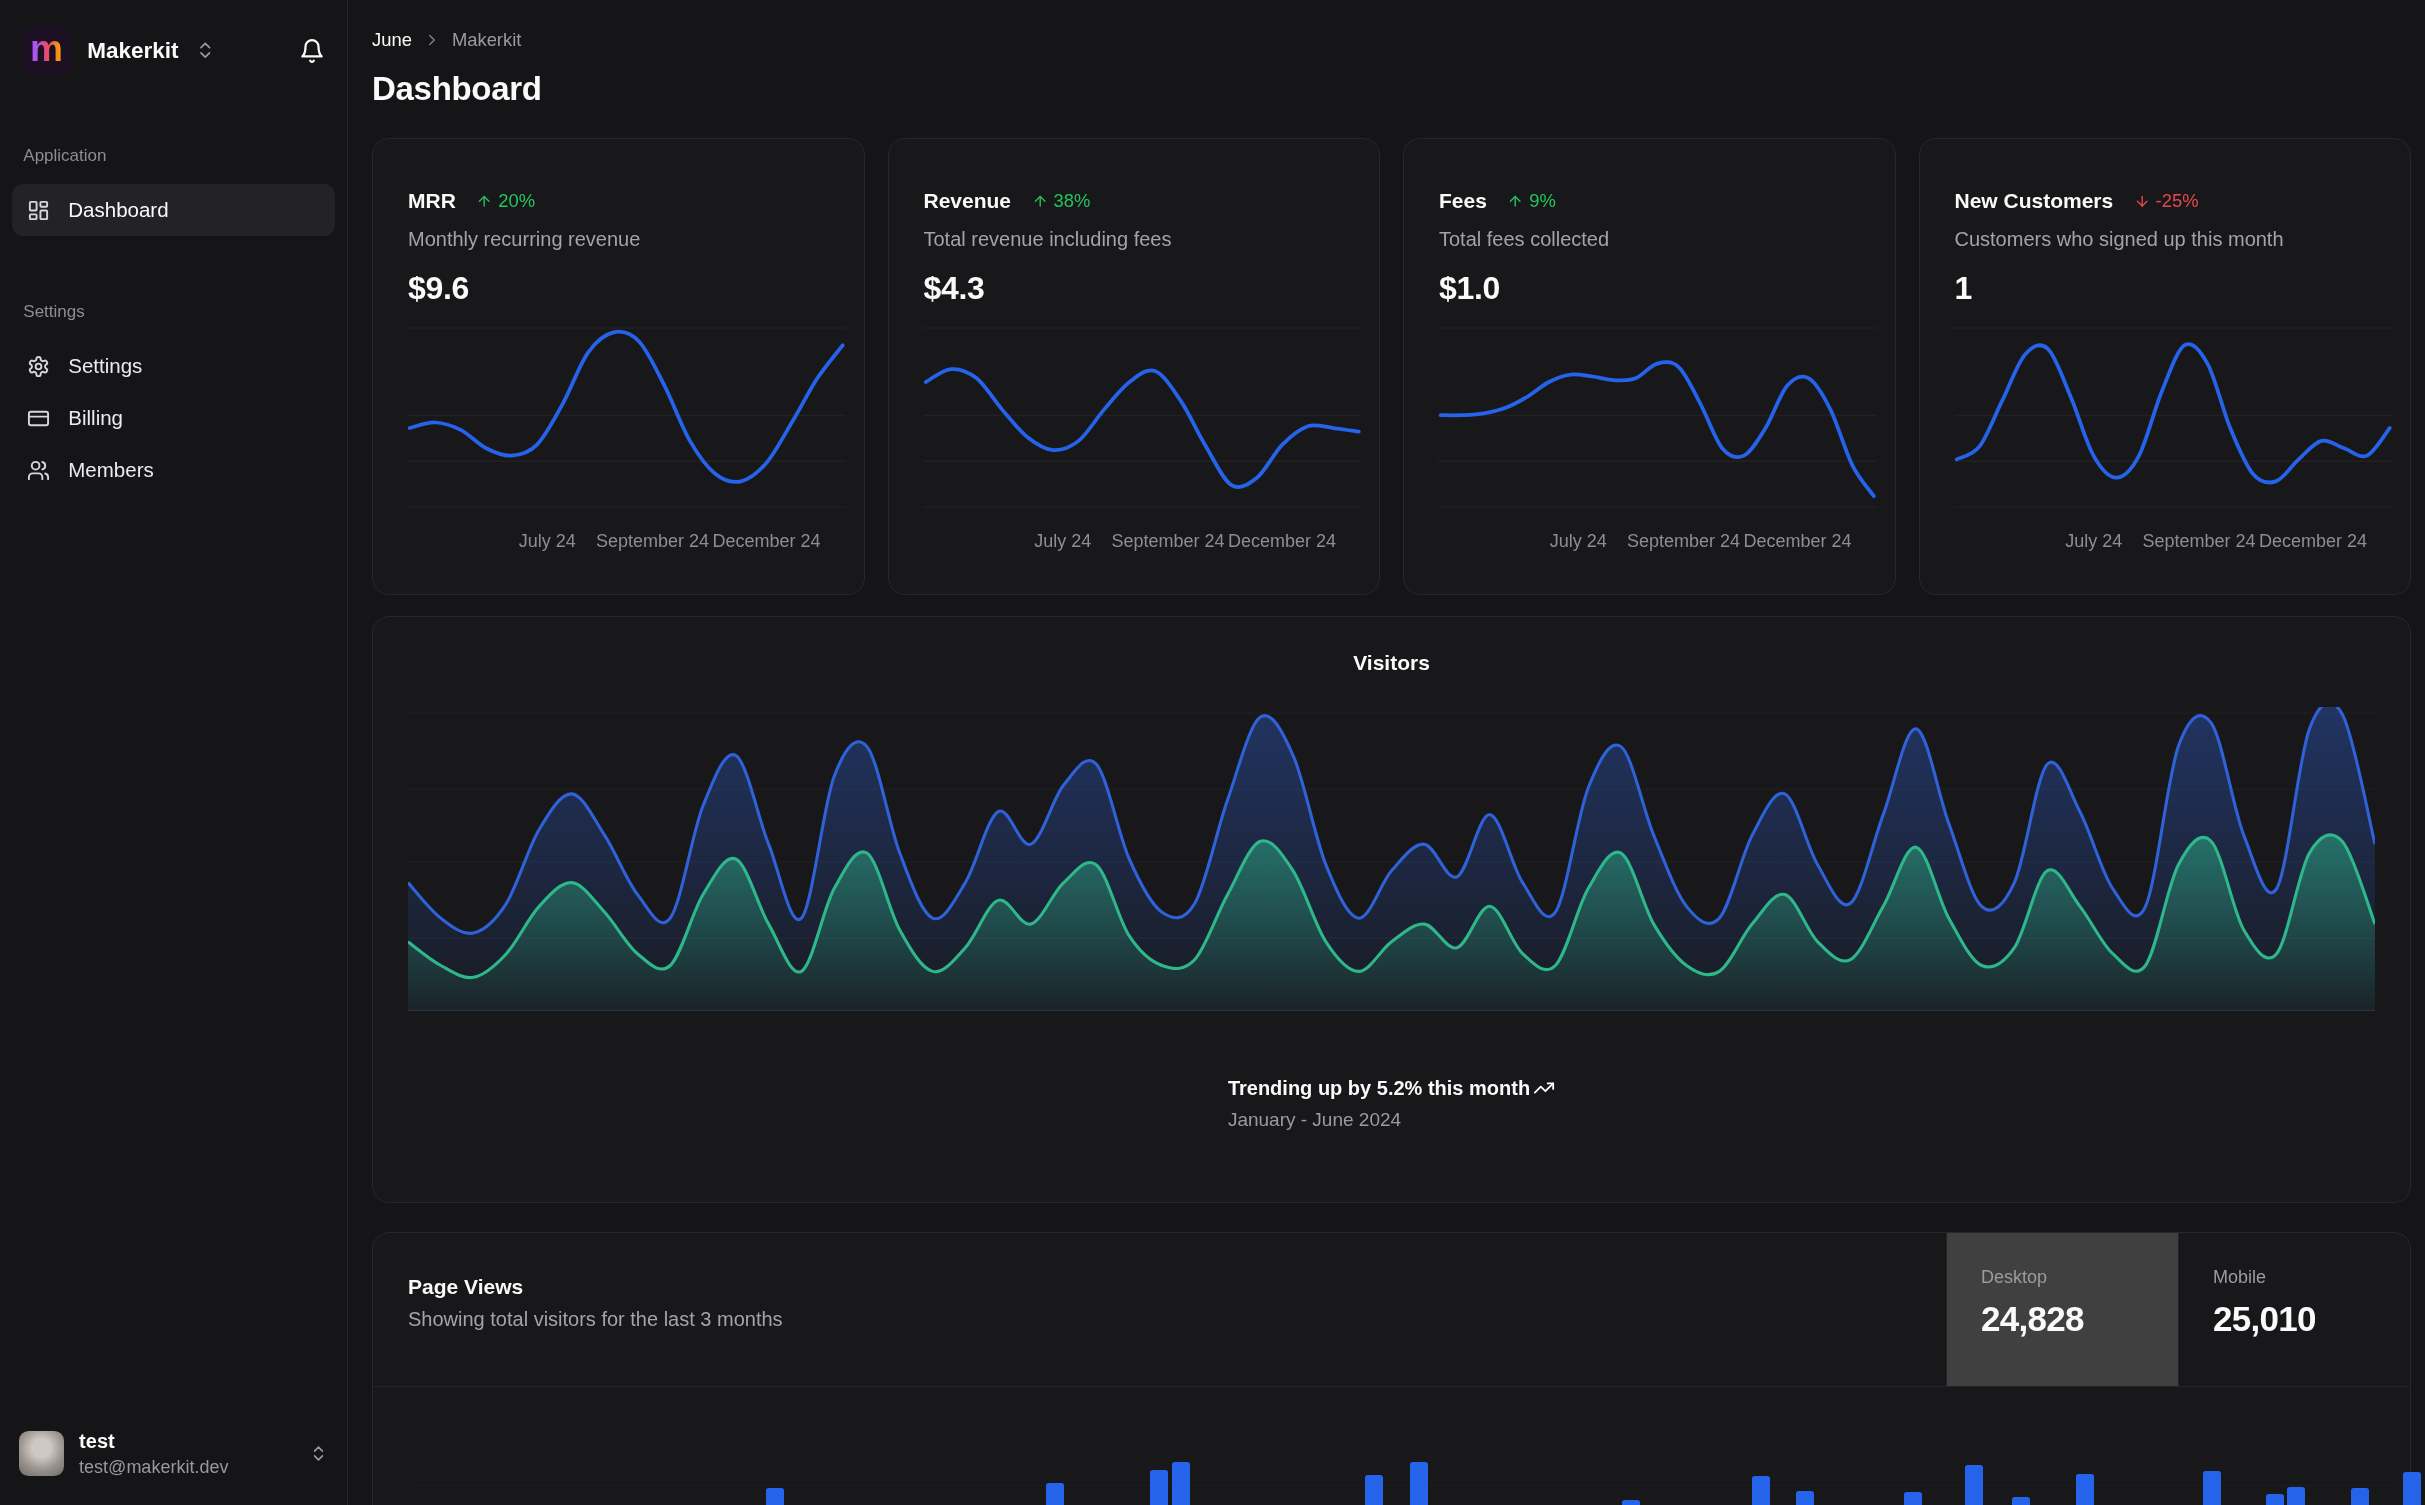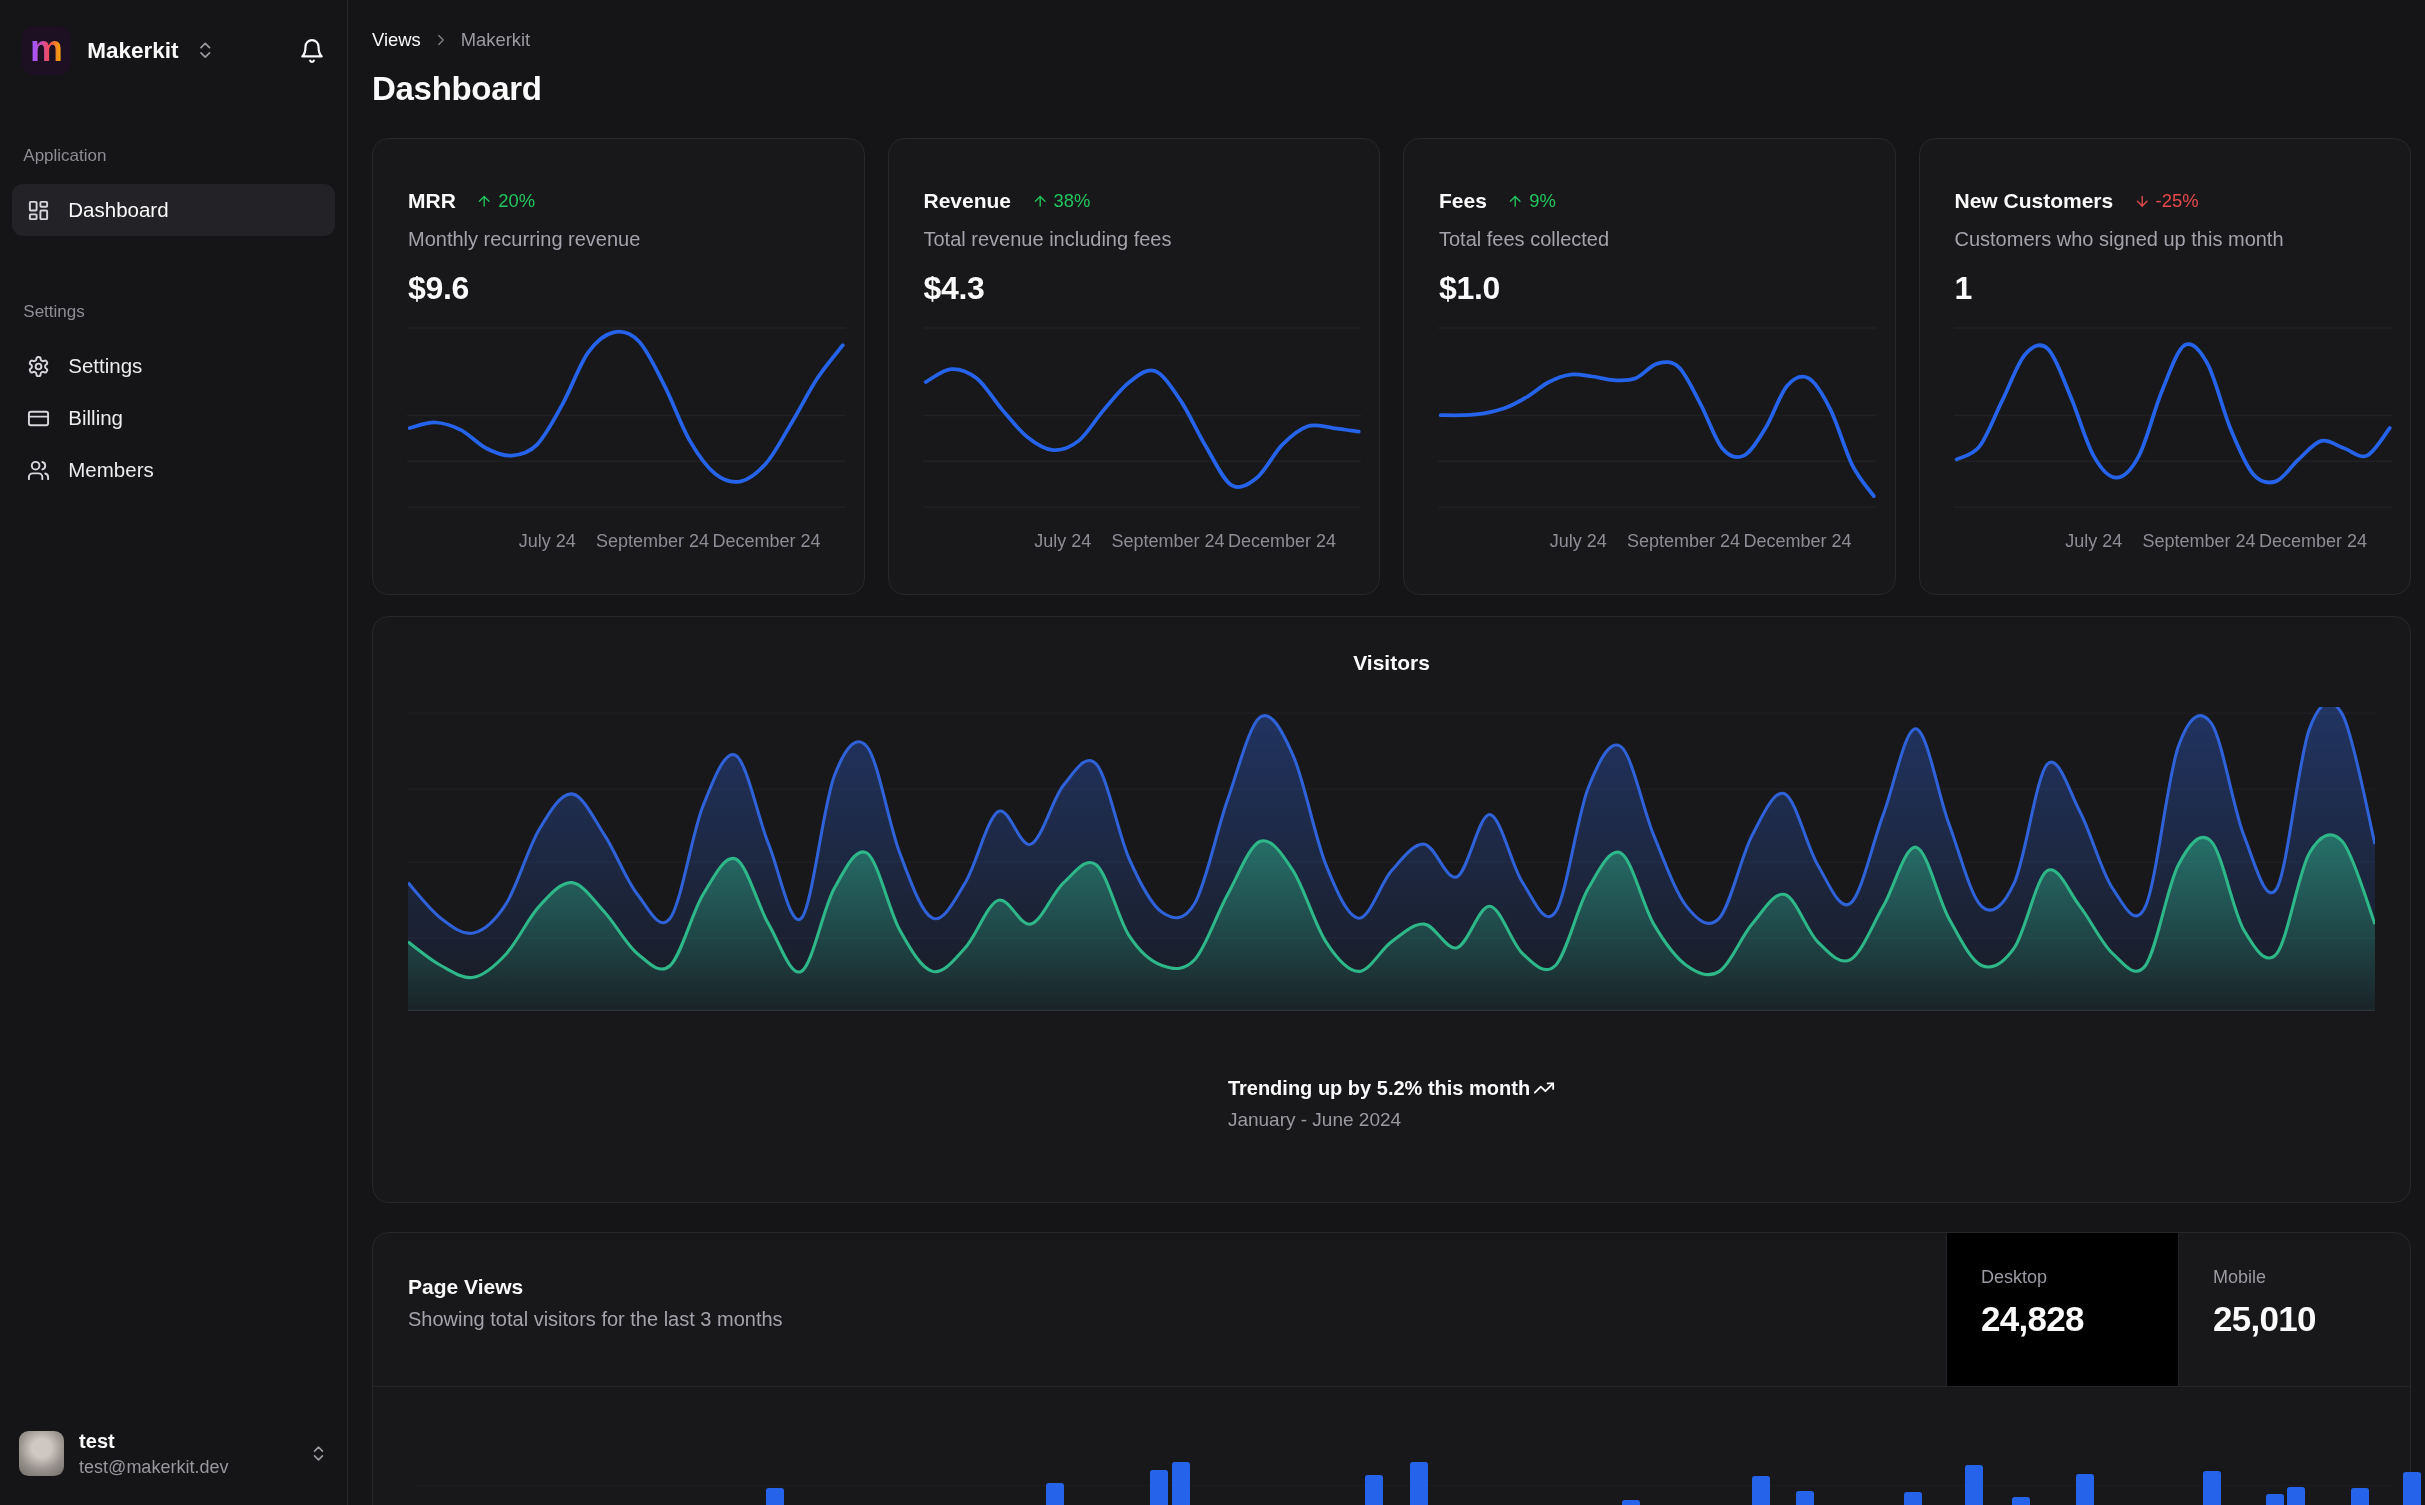--- a/index.html
+++ b/index.html
@@ -66,21 +66,21 @@
   .visitors-chart svg{width:100%;height:100%;display:block;}
   .visitors-footer{margin-top:66px;}
   .vf-primary{display:flex;align-items:center;gap:3px;font-size:20px;font-weight:600;}
   .vf-secondary{margin-top:9.6px;font-size:19px;color:#9a9aa1;}
 
   
   .pv-card{margin-top:29px;height:412px;padding:0;overflow:visible;}
   .pv-header{display:flex;height:153px;border-bottom:0.7px solid #242428;}
   .pv-head-left{flex:1;padding:42px 35px 0;box-sizing:border-box;}
   .pv-cell{width:232px;border-left:0.7px solid #242428;padding:34px 0 0 34px;box-sizing:border-box;cursor:pointer;}
-  .pv-cell.active{background:#000000;}
+  .pv-cell.active{background:#404040;}
   .pv-cell:last-child{border-top-right-radius:16.4px;}
   .pv-cell-label{font-size:18px;color:#9a9aa2;}
   .pv-cell-value{margin-top:11px;font-size:35px;font-weight:700;letter-spacing:-0.7px;}
   .pv-chart{position:relative;height:149px;margin:0 16.4px 0 44px;}
   .pv-grid{position:absolute;left:0;right:0;top:98px;height:1.4px;background:#1d1d20;}
   .pv-bar{position:absolute;bottom:-85px;width:18px;background:#2563eb;border-radius:2.7px 2.7px 0 0;}
 </style>
 </head>
 <body>
 
@@ -165,21 +165,21 @@
             <path d="m7 15 5 5 5-5"></path>
             <path d="m7 9 5-5 5 5"></path>
           </svg>
       </span>
     </div>
   </aside>
 
   <main class="main">
 
     <div class="breadcrumb">
-      <span class="crumb-home">Views</span>
+      <span class="crumb-home">June</span>
       <span class="icon crumb-sep">
         <svg width="18" height="18" viewBox="0 0 24 24" fill="none" stroke="currentColor" stroke-width="2" stroke-linecap="round" stroke-linejoin="round">
             <path d="m9 18 6-6-6-6"></path>
           </svg>
       </span>
       <span class="crumb-current">Makerkit</span>
     </div>
 
     <h1 class="page-title">Dashboard</h1>
 

